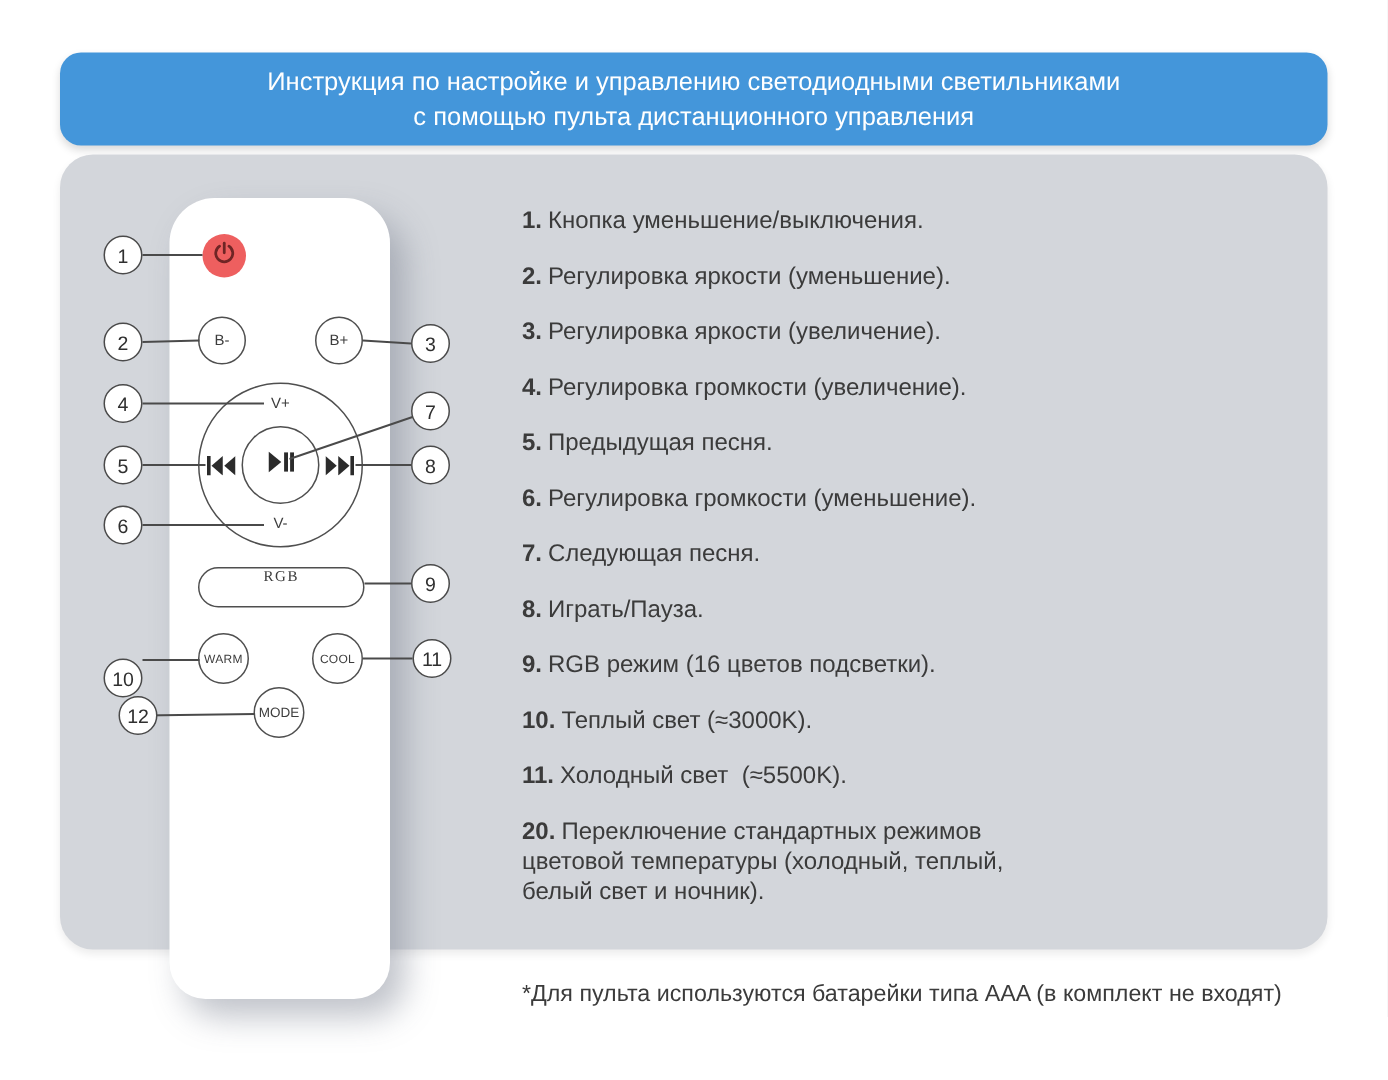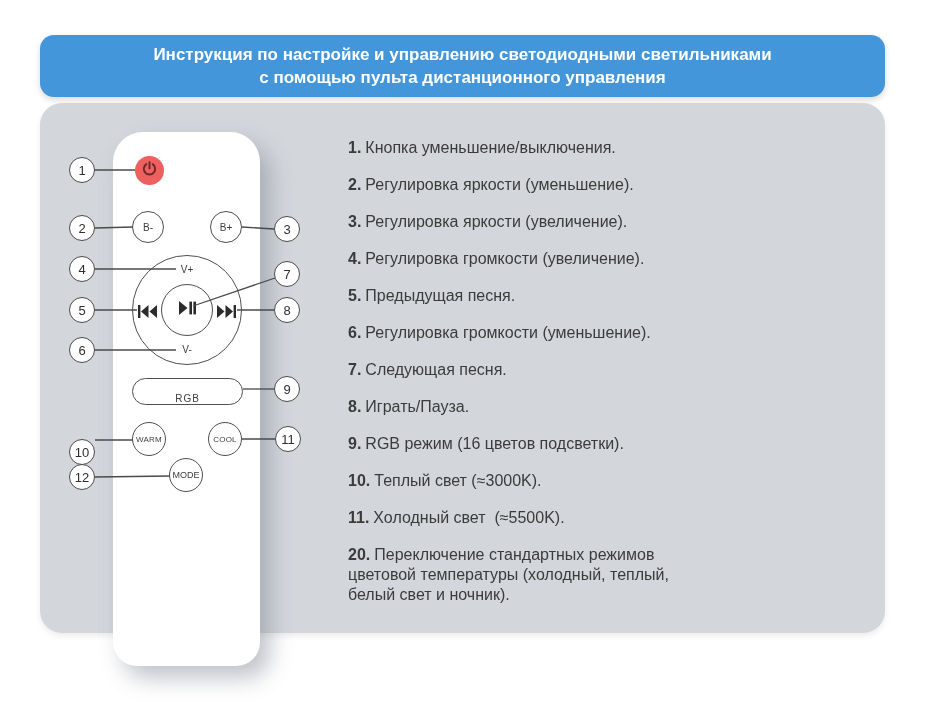--- a/index.html
+++ b/index.html
@@ -5,21 +5,21 @@
   html,body { margin:0; padding:0; background:#ffffff; }
   .page {
     position:relative; width:925px; height:720px; background:#ffffff;
     font-family:"Liberation Sans", sans-serif; overflow:hidden;
   }
   
   .header {
     position:absolute; left:40px; top:35px; width:845px; height:62px;
     background:#4496da; border-radius:14px;
     display:flex; flex-direction:column; justify-content:center; align-items:center;
-    color:#ffffff; font-weight:bold; font-size:17px; line-height:23px; text-align:center;
+    color:#ffffff; font-weight:normal; font-size:17px; line-height:23px; text-align:center;
     box-shadow:0 3px 6px rgba(0,0,0,0.15);
   }
   
   .panel {
     position:absolute; left:40px; top:103px; width:845px; height:530px;
     background:#d3d6db; border-radius:22px;
     box-shadow:0 3px 6px rgba(0,0,0,0.08);
   }
   
   .remote {
@@ -49,22 +49,22 @@
   }
   .v-label { position:absolute; width:100%; text-align:center; font-size:10px; color:#3d3d3d; }
   .v-plus  { top:8px; }
   .v-minus { top:88px; }
   .side-icon { position:absolute; top:48px; }
   .prev-icon { left:5px; }
   .next-icon { right:5px; }
   .rgb-pill {
     position:absolute; left:19px; top:246px; width:111px; height:27px;
     border:1.2px solid #4f4f4f; border-radius:14px; box-sizing:border-box;
-    display:flex; align-items:flex-end; justify-content:center;
-    font-size:10px; letter-spacing:1px; color:#3d3d3d;
+    display:flex; align-items:flex-start; justify-content:center;
+    font-size:10px; letter-spacing:1px; color:#3d3d3d;font-family:Liberation Serif, serif;
   }
   .warm { left:19px; top:290px; width:34px; height:34px; font-size:8px; letter-spacing:0.2px; }
   .cool { left:95px; top:290px; width:34px; height:34px; font-size:8px; letter-spacing:0.2px; }
   .mode { left:56px; top:326px; width:34px; height:34px; font-size:9px; }
   
   .lines { position:absolute; left:0; top:0; pointer-events:none; }
   
   .callout {
     position:absolute; width:26px; height:26px; border-radius:50%;
     background:#ffffff; border:1.5px solid #4a4a4a; box-sizing:border-box;
@@ -217,25 +217,26 @@
     <span class="num">11.</span><span class="txt">Холодный свет  (≈5500K).</span>
   </div>
 
   <div class="item">
     <span class="num">20.</span><span class="txt">Переключение стандартных режимов
 цветовой температуры (холодный, теплый,
 белый свет и ночник).</span>
   </div>
 </div>
 
+  <div class="footnote">*Для пульта используются батарейки типа AAA (в комплект не входят)</div>
 <div class="callout" style="left: 69px; top: 157px;">1</div>
     <div class="callout" style="left: 69px; top: 215px;">2</div>
     <div class="callout" style="left: 274px; top: 216px;">3</div>
     <div class="callout" style="left: 69px; top: 256px;">4</div>
     <div class="callout" style="left: 69px; top: 297px;">5</div>
     <div class="callout" style="left: 69px; top: 337px;">6</div>
     <div class="callout" style="left: 274px; top: 261px;">7</div>
     <div class="callout" style="left: 274px; top: 297px;">8</div>
     <div class="callout" style="left: 274px; top: 376px;">9</div>
     <div class="callout" style="left: 69px; top: 427px; margin-top: 12px;">10</div>
     <div class="callout" style="left: 275px; top: 426px;">11</div>
-    <div class="callout" style="left: 69px; top: 464px;">12</div>
+    <div class="callout" style="left: 79px; top: 464px;">12</div>
   </div>
 
 </body></html>

